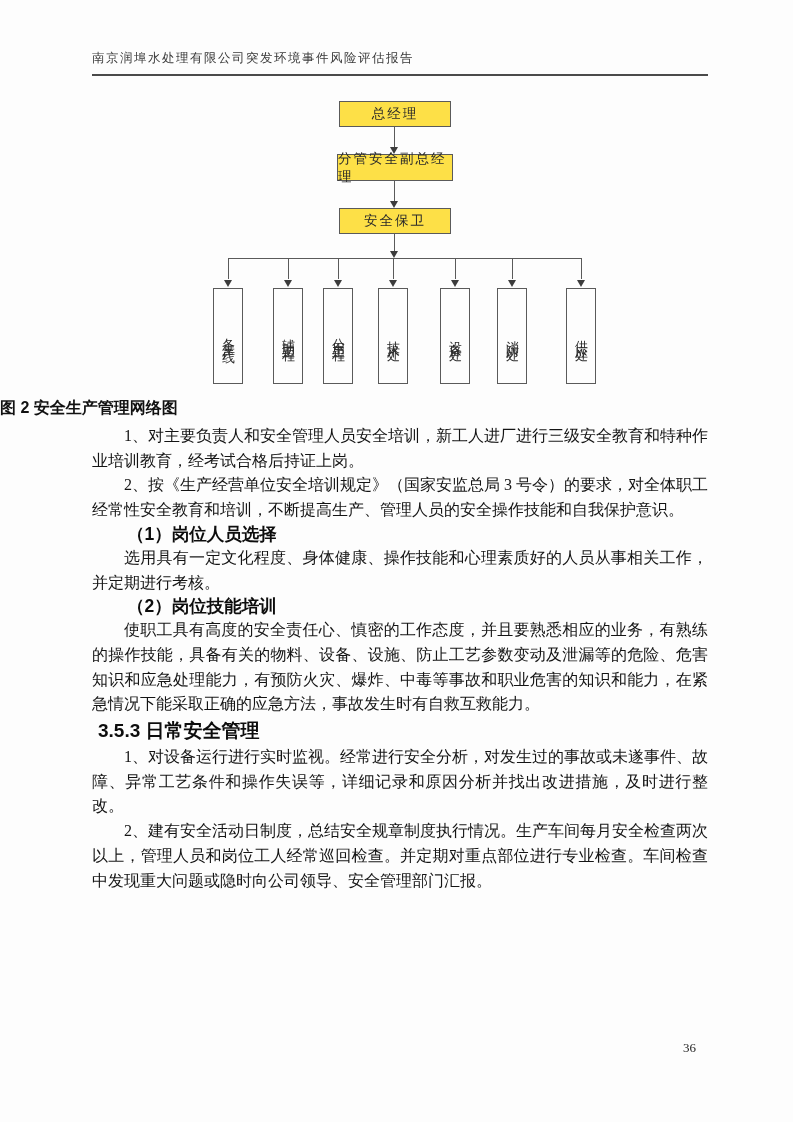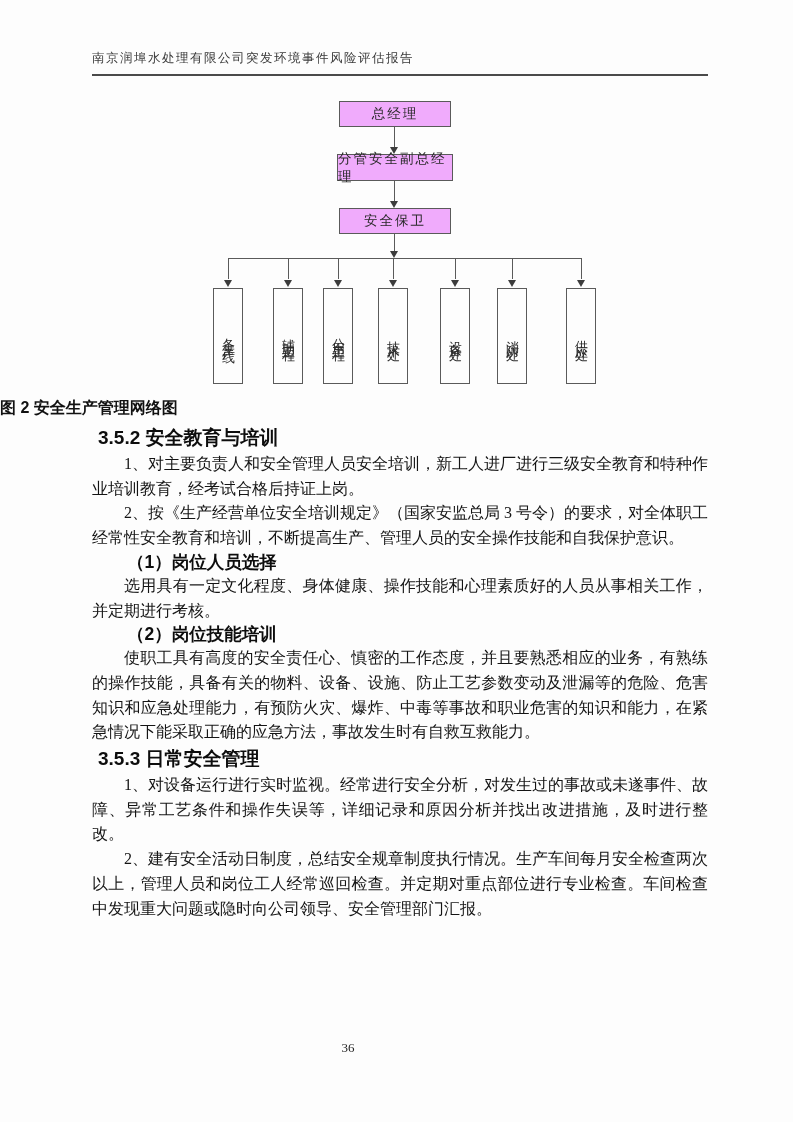--- a/index.html
+++ b/index.html
@@ -24,21 +24,21 @@
     border-bottom: 2px solid #4a4a4a;
     font-size: 12.5px;
     letter-spacing: 1.5px;
     color: #3a3a3a;
   }
   
   .org-chart { position: absolute; left: 0; top: 95px; width: 793px; height: 300px; }
   .dnode {
     position: absolute;
     border: 1px solid #5a5a5a;
-    background: #f0abfc;
+    background: #fde047;
     display: flex; align-items: center; justify-content: center;
     font-size: 13.5px; color: #2a2a2a; letter-spacing: 2px;
   }
   .dept {
     position: absolute;
     border: 1px solid #5a5a5a;
     background: #fdfdfd;
     width: 30px; height: 96px;
     display: flex; align-items: center; justify-content: center;
   }
@@ -72,21 +72,21 @@
     font-size: 17.5px; font-weight: 700; line-height: 23px;
     text-indent: 2em; color: #0d0d0d;
   }
   .body-para {
     font-size: 16px; line-height: 24.7px;
     text-align: justify; text-indent: 2em; color: #141414;
   }
   
   .page-number {
     position: absolute; left: 0; top: 1040px; width: 696px;
-    text-align: center; font-size: 13px; color: #222;
+    text-align: right; font-size: 13px; color: #222;
   }
 </style>
 </head>
 <body>
 
 <div class="page">
 
   <div class="header">南京润埠水处理有限公司突发环境事件风险评估报告</div>
 
   <div class="org-chart">
@@ -138,21 +138,20 @@
       <span>消防处</span>
     </div>
     <div class="dept" style="left:566px; top:193px;">
       <span>供应处</span>
     </div>
   </div>
 
   <div class="caption">图 2 安全生产管理网络图</div>
 
   <div class="content">
-    <div class="sec-heading">3.5.2 安全教育与培训</div>
     <p class="body-para">1、对主要负责人和安全管理人员安全培训，新工人进厂进行三级安全教育和特种作业培训教育，经考试合格后持证上岗。</p>
     <p class="body-para">2、按《生产经营单位安全培训规定》（国家安监总局 3 号令）的要求，对全体职工经常性安全教育和培训，不断提高生产、管理人员的安全操作技能和自我保护意识。</p>
     <div class="sub-heading">（1）岗位人员选择</div>
     <p class="body-para">选用具有一定文化程度、身体健康、操作技能和心理素质好的人员从事相关工作，并定期进行考核。</p>
     <div class="sub-heading">（2）岗位技能培训</div>
     <p class="body-para">使职工具有高度的安全责任心、慎密的工作态度，并且要熟悉相应的业务，有熟练的操作技能，具备有关的物料、设备、设施、防止工艺参数变动及泄漏等的危险、危害知识和应急处理能力，有预防火灾、爆炸、中毒等事故和职业危害的知识和能力，在紧急情况下能采取正确的应急方法，事故发生时有自救互救能力。</p>
     <div class="sec-heading">3.5.3 日常安全管理</div>
     <p class="body-para">1、对设备运行进行实时监视。经常进行安全分析，对发生过的事故或未遂事件、故障、异常工艺条件和操作失误等，详细记录和原因分析并找出改进措施，及时进行整改。</p>
     <p class="body-para">2、建有安全活动日制度，总结安全规章制度执行情况。生产车间每月安全检查两次以上，管理人员和岗位工人经常巡回检查。并定期对重点部位进行专业检查。车间检查中发现重大问题或隐时向公司领导、安全管理部门汇报。</p>
   </div>

